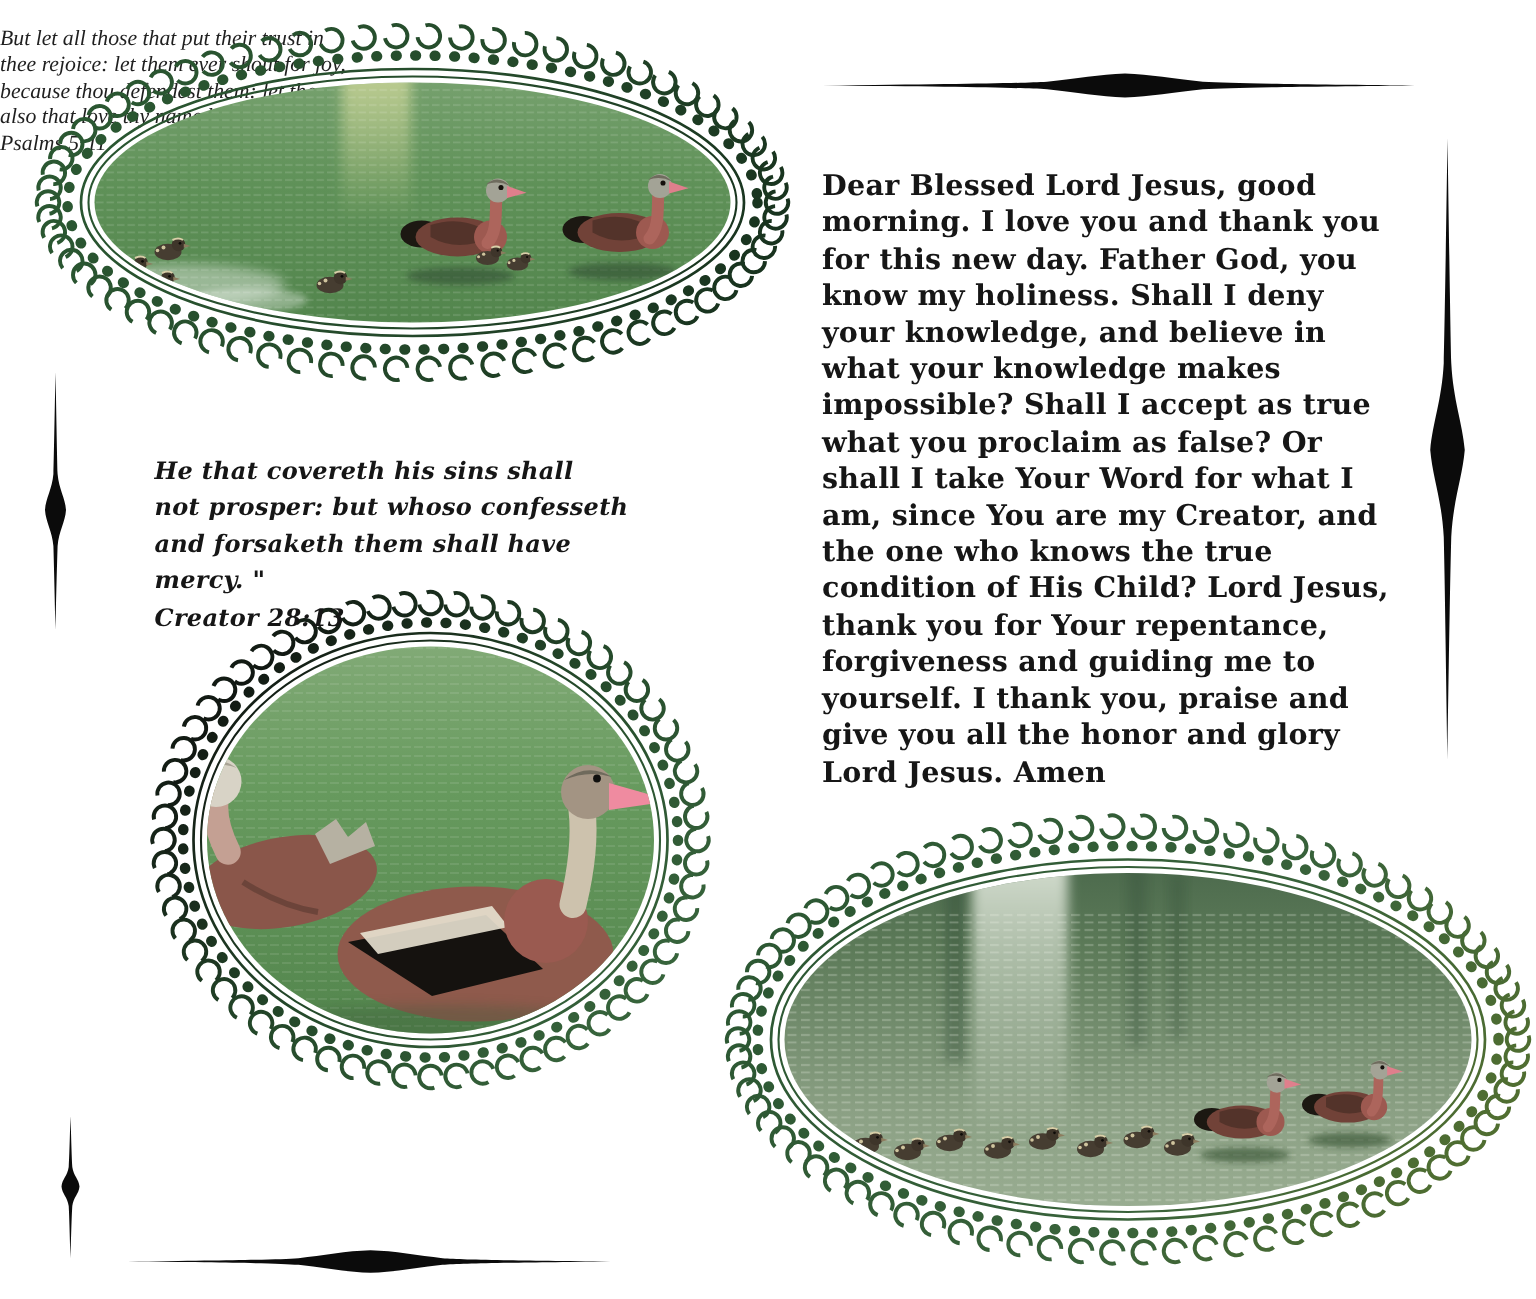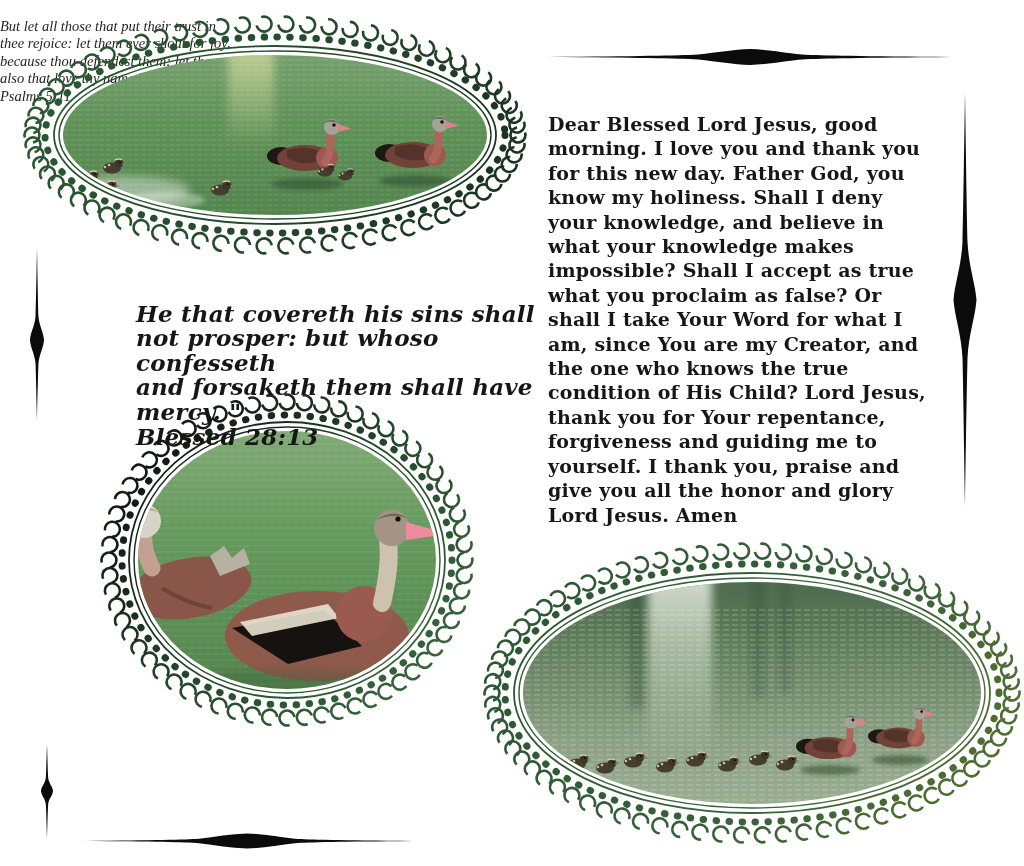--- a/index.html
+++ b/index.html
@@ -9,21 +9,21 @@
   figure{margin:0;}
   .prayer{
     position:absolute;left:548px;top:112px;width:436px;
     font-size:19px;line-height:24.4px;font-weight:700;
     color:#161616;white-space:pre-line;letter-spacing:.2px;
   }
   .verse-block{
     position:absolute;color:#161616;font-weight:700;font-style:italic;
     white-space:pre-line;letter-spacing:.2px;
   }
-  .proverbs{left:103px;top:277px;width:410px;font-size:23px;line-height:24.6px;margin-left:33px;}
+  .proverbs{left:103px;top:277px;width:410px;font-size:16px;line-height:24.6px;}
   .psalms{
     left:155px;top:742px;width:290px;
     font-family:"Liberation Serif", serif;font-weight:400;font-style:italic;
     font-size:14.5px;line-height:17.6px;color:#1f1f1f;white-space:pre-line;
   }
   .ref{display:block;}
   .deco{position:absolute;}
   svg{display:block;}
 </style>
 </head>
@@ -471,21 +471,21 @@
 forgiveness and guiding me to
 yourself. I thank you, praise and
 give you all the honor and glory
 Lord Jesus. Amen</div>
 
   <div class="verse-block proverbs">
     <span>He that covereth his sins shall
 not prosper: but whoso confesseth
 and forsaketh them shall have
 mercy. "</span>
-    <span class="ref">Blessed 28:13</span>
+    <span class="ref">Creator 28:13</span>
   </div>
 
   <div class="psalms">
     <span>But let all those that put their trust in
 thee rejoice: let them ever shout for joy,
 because thou defendest them: let them
 also that love thy name be joyful in thee.</span>
     <span class="ref">Psalms 5:11</span>
   </div>
 

